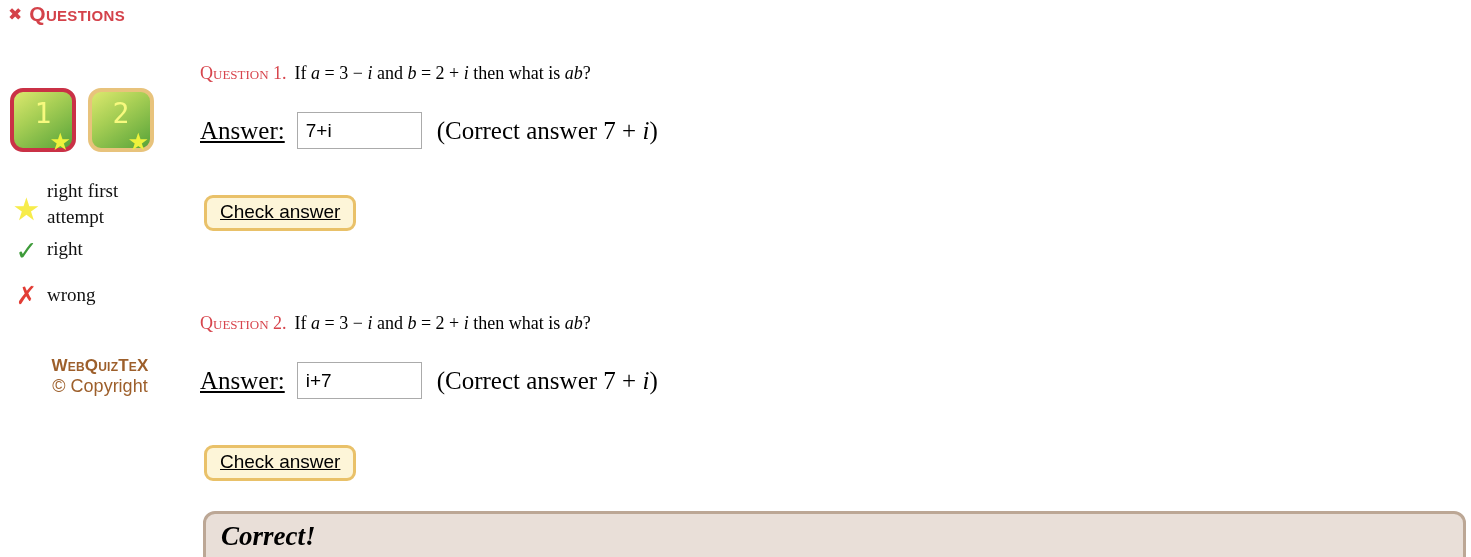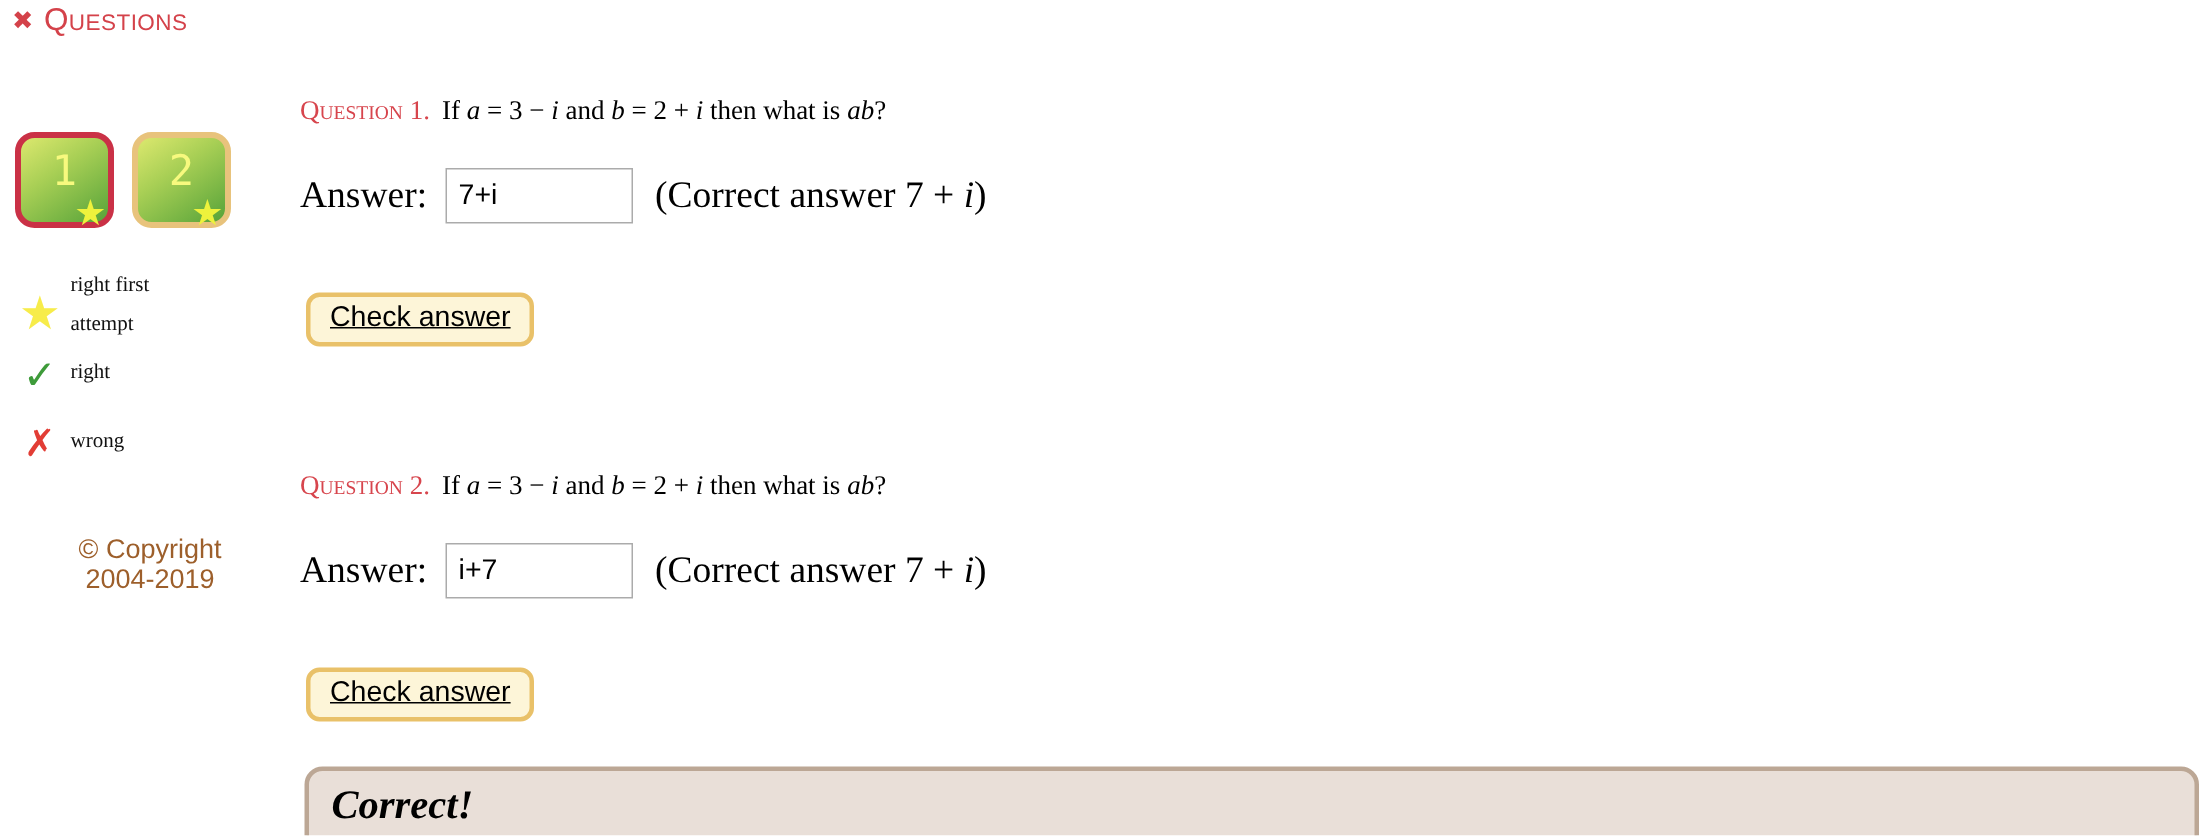--- a/index.html
+++ b/index.html
@@ -19,21 +19,21 @@
     display: flex; align-items: center; gap: 7px;
     color: #d4424a;
   }
   .close-x {
     font-family: "DejaVu Sans", sans-serif;
     font-size: 17px; font-weight: bold; color: #d4424a; cursor: pointer;
   }
   .sb-title {
     font-family: "Liberation Sans", sans-serif;
     font-variant: small-caps;
-    font-weight: 400;
+    font-weight: 700;
     font-size: 21px;
     letter-spacing: 0.3px;
   }
 
   .qnav {
     position: absolute; left: 10px; top: 88px;
     display: flex; gap: 12px;
   }
   .qbtn {
     position: relative;
@@ -61,21 +61,21 @@
   .legend-row { position: absolute; left: 6px; display: flex; }
   .legend-icon {
     width: 41px; text-align: center;
     font-family: "DejaVu Sans", sans-serif;
   }
   .legend-icon.star  { font-size: 31px; color: #f7ec4a; line-height: 34px; }
   .legend-icon.check { font-size: 27px; color: #3e9b3a; font-weight: bold; line-height: 30px; }
   .legend-icon.cross { font-size: 25px; color: #e23d35; font-weight: bold; line-height: 28px; }
   .legend-label {
     font-family: "Liberation Serif", serif;
-    font-size: 14px; line-height: 26px; color: #111;
+    font-size: 19px; line-height: 26px; color: #111;
     width: 92px;
   }
   .row-star  { top: 178px; }
   .row-star  .legend-icon { padding-top: 14px; }
   .row-check { top: 236px; }
   .row-cross { top: 282px; }
 
   .sb-footer {
     position: absolute; left: 0; top: 356px; width: 200px;
     text-align: center; color: #9d5f2b;
@@ -111,21 +111,21 @@
   }
   .qmath i { font-style: italic; }
 
   .answer-row {
     position: absolute; left: 200px;
     display: flex; align-items: center;
     font-size: 25px; color: #000;
   }
   .answer-row.a1 { top: 112px; }
   .answer-row.a2 { top: 362px; }
-  .answer-label { margin-right: 12px; }
+  .answer-label { margin-right: 12px; text-decoration: underline; }
   .answer-input {
     width: 125px; height: 37px;
     border: 1px solid #ababab;
     font-family: "Liberation Sans", sans-serif;
     font-size: 19px;
     padding: 16px 8px;
     color: #000;
     background: #fff;
     outline: none;
   }
@@ -188,22 +188,22 @@
   <div class="legend-row row-check">
     <span class="legend-icon check">✓</span>
     <span class="legend-label">right</span>
   </div>
   <div class="legend-row row-cross">
     <span class="legend-icon cross">✗</span>
     <span class="legend-label">wrong</span>
   </div>
 
   <div class="sb-footer">
+    <div class="brand">WebQuizTeX</div>
     <div class="copyright">© Copyright</div>
-    <div class="years">2004-2019</div>
   </div>
 
 
   <p class="qline q1">
     <span class="qlabel">Question 1.</span><span class="qmath"><span>If </span><i>a</i><span> = 3 − </span><i>i</i><span> and </span><i>b</i><span> = 2 + </span><i>i</i><span> then what is </span><i>ab</i><span>?</span></span>
   </p>
 
   <div class="answer-row a1">
     <span class="answer-label">Answer:</span>
     <input class="answer-input" type="text" value="7+i" style="">

